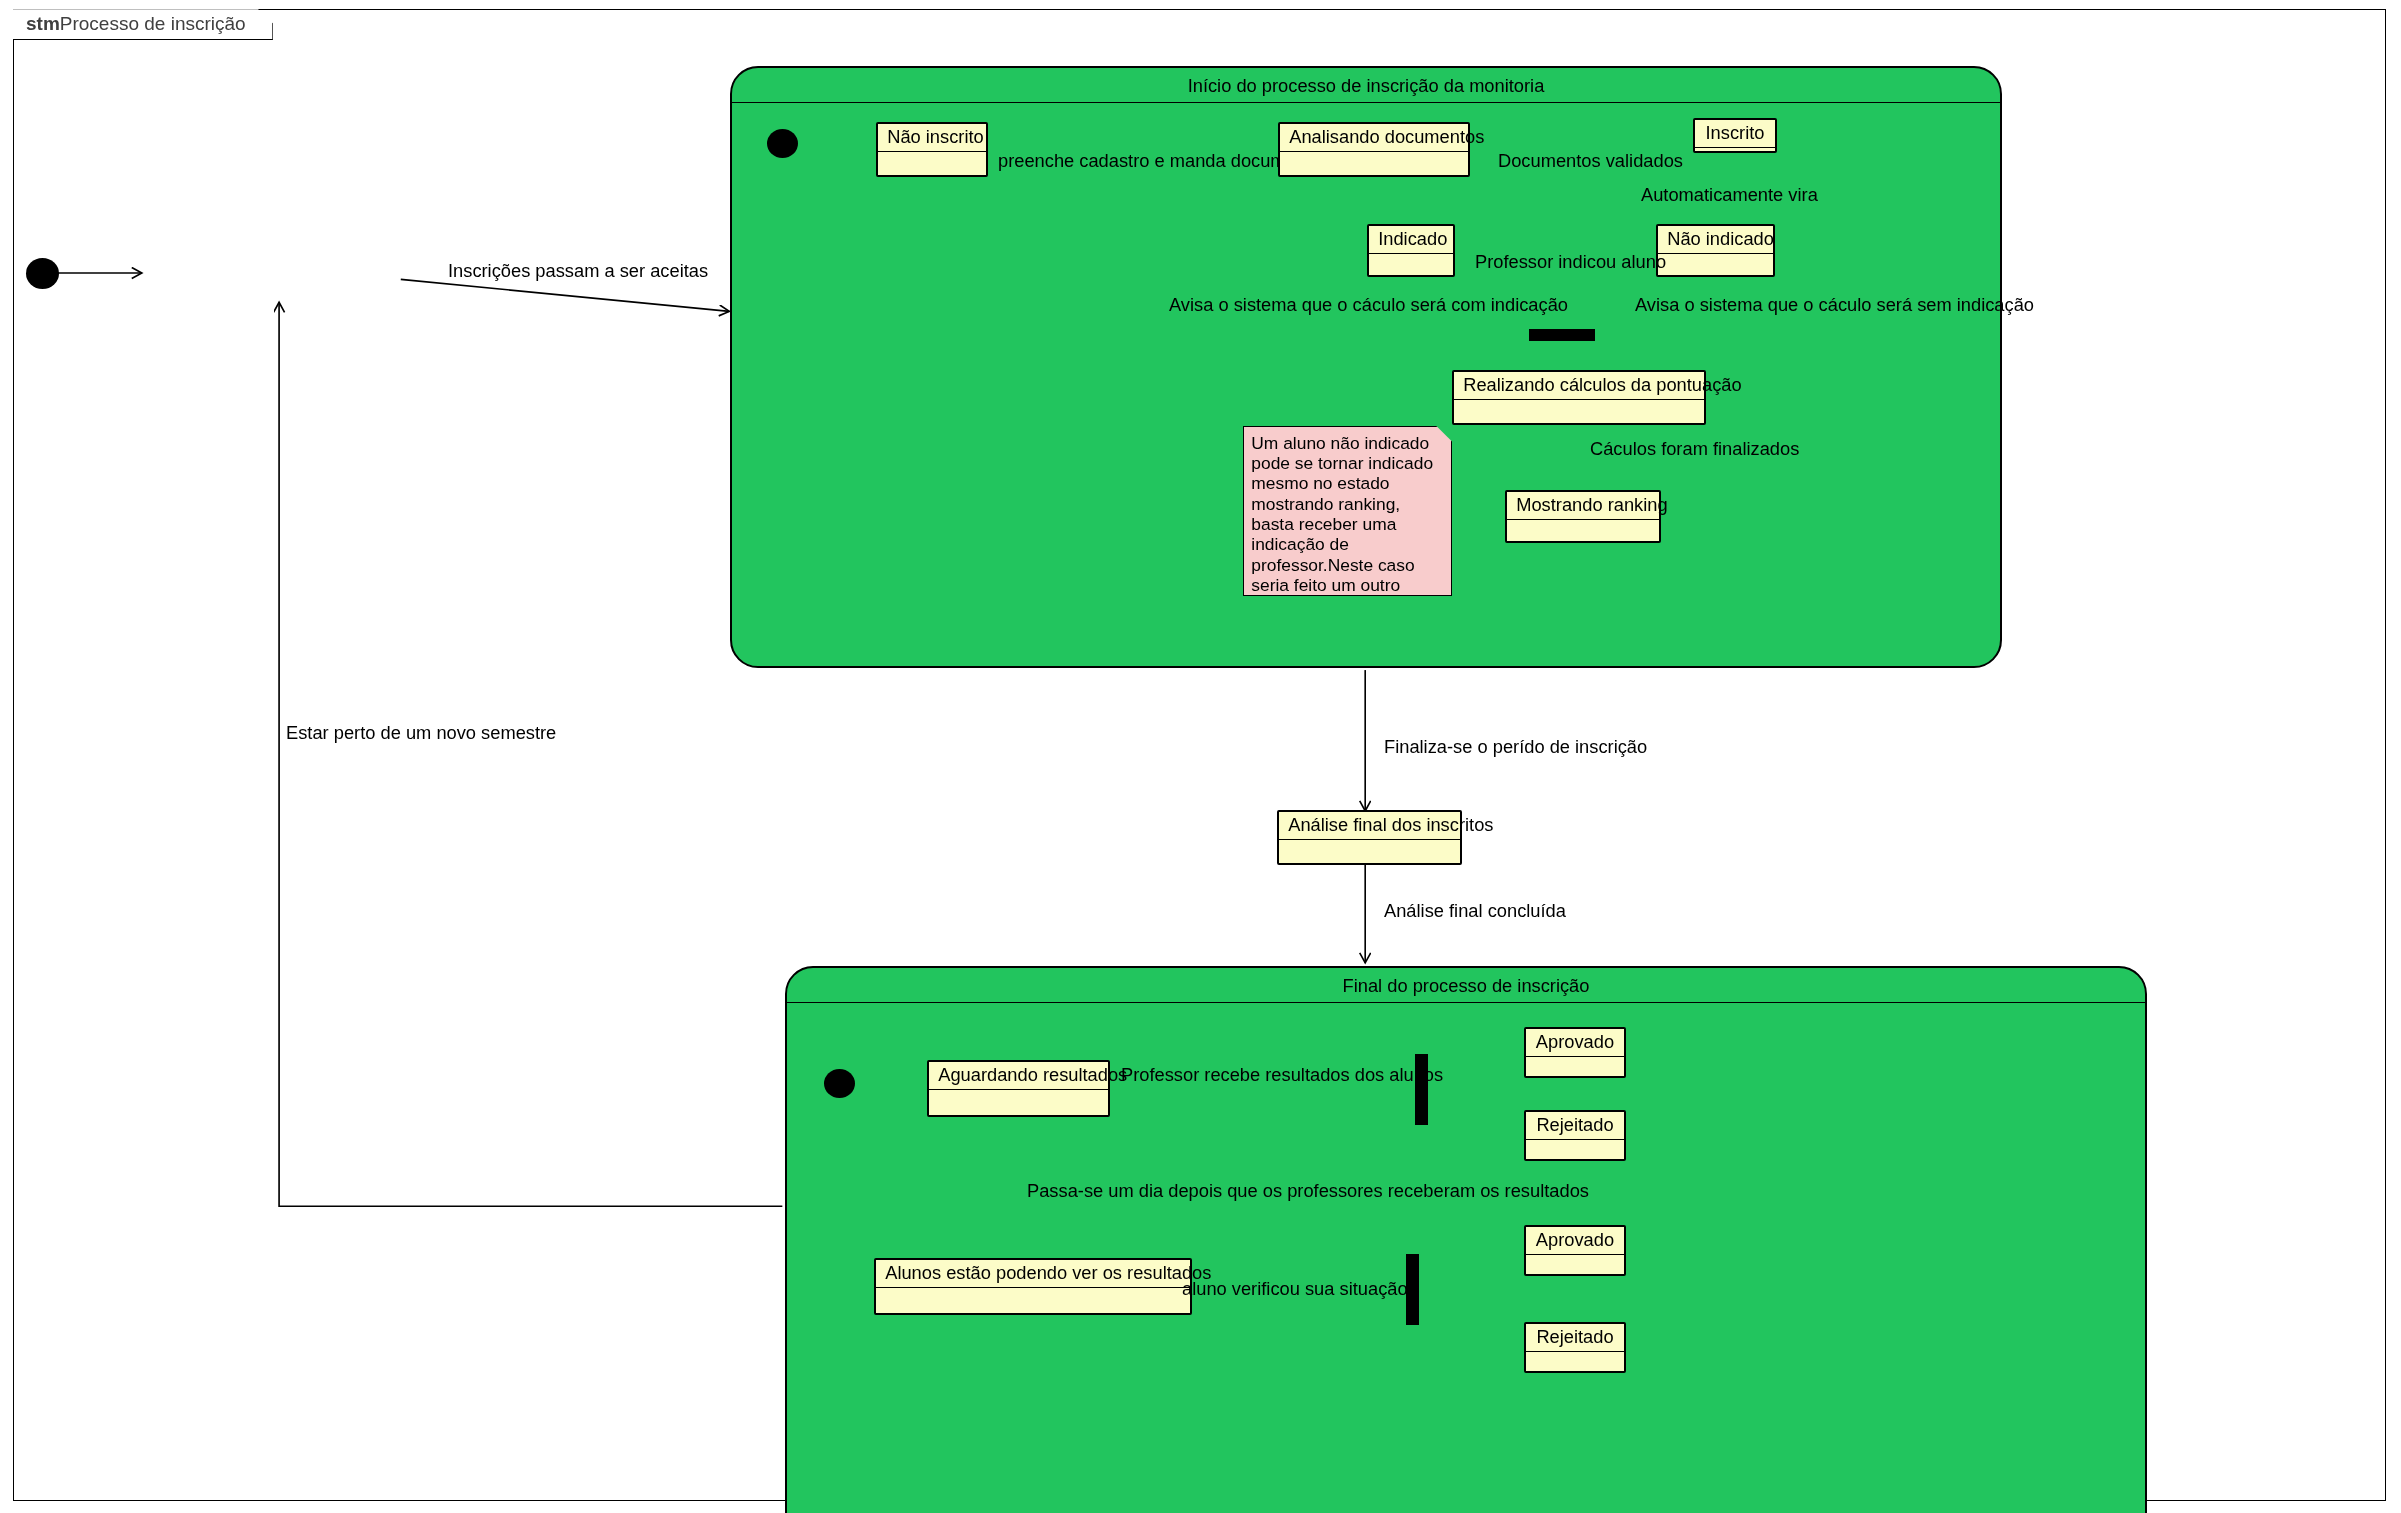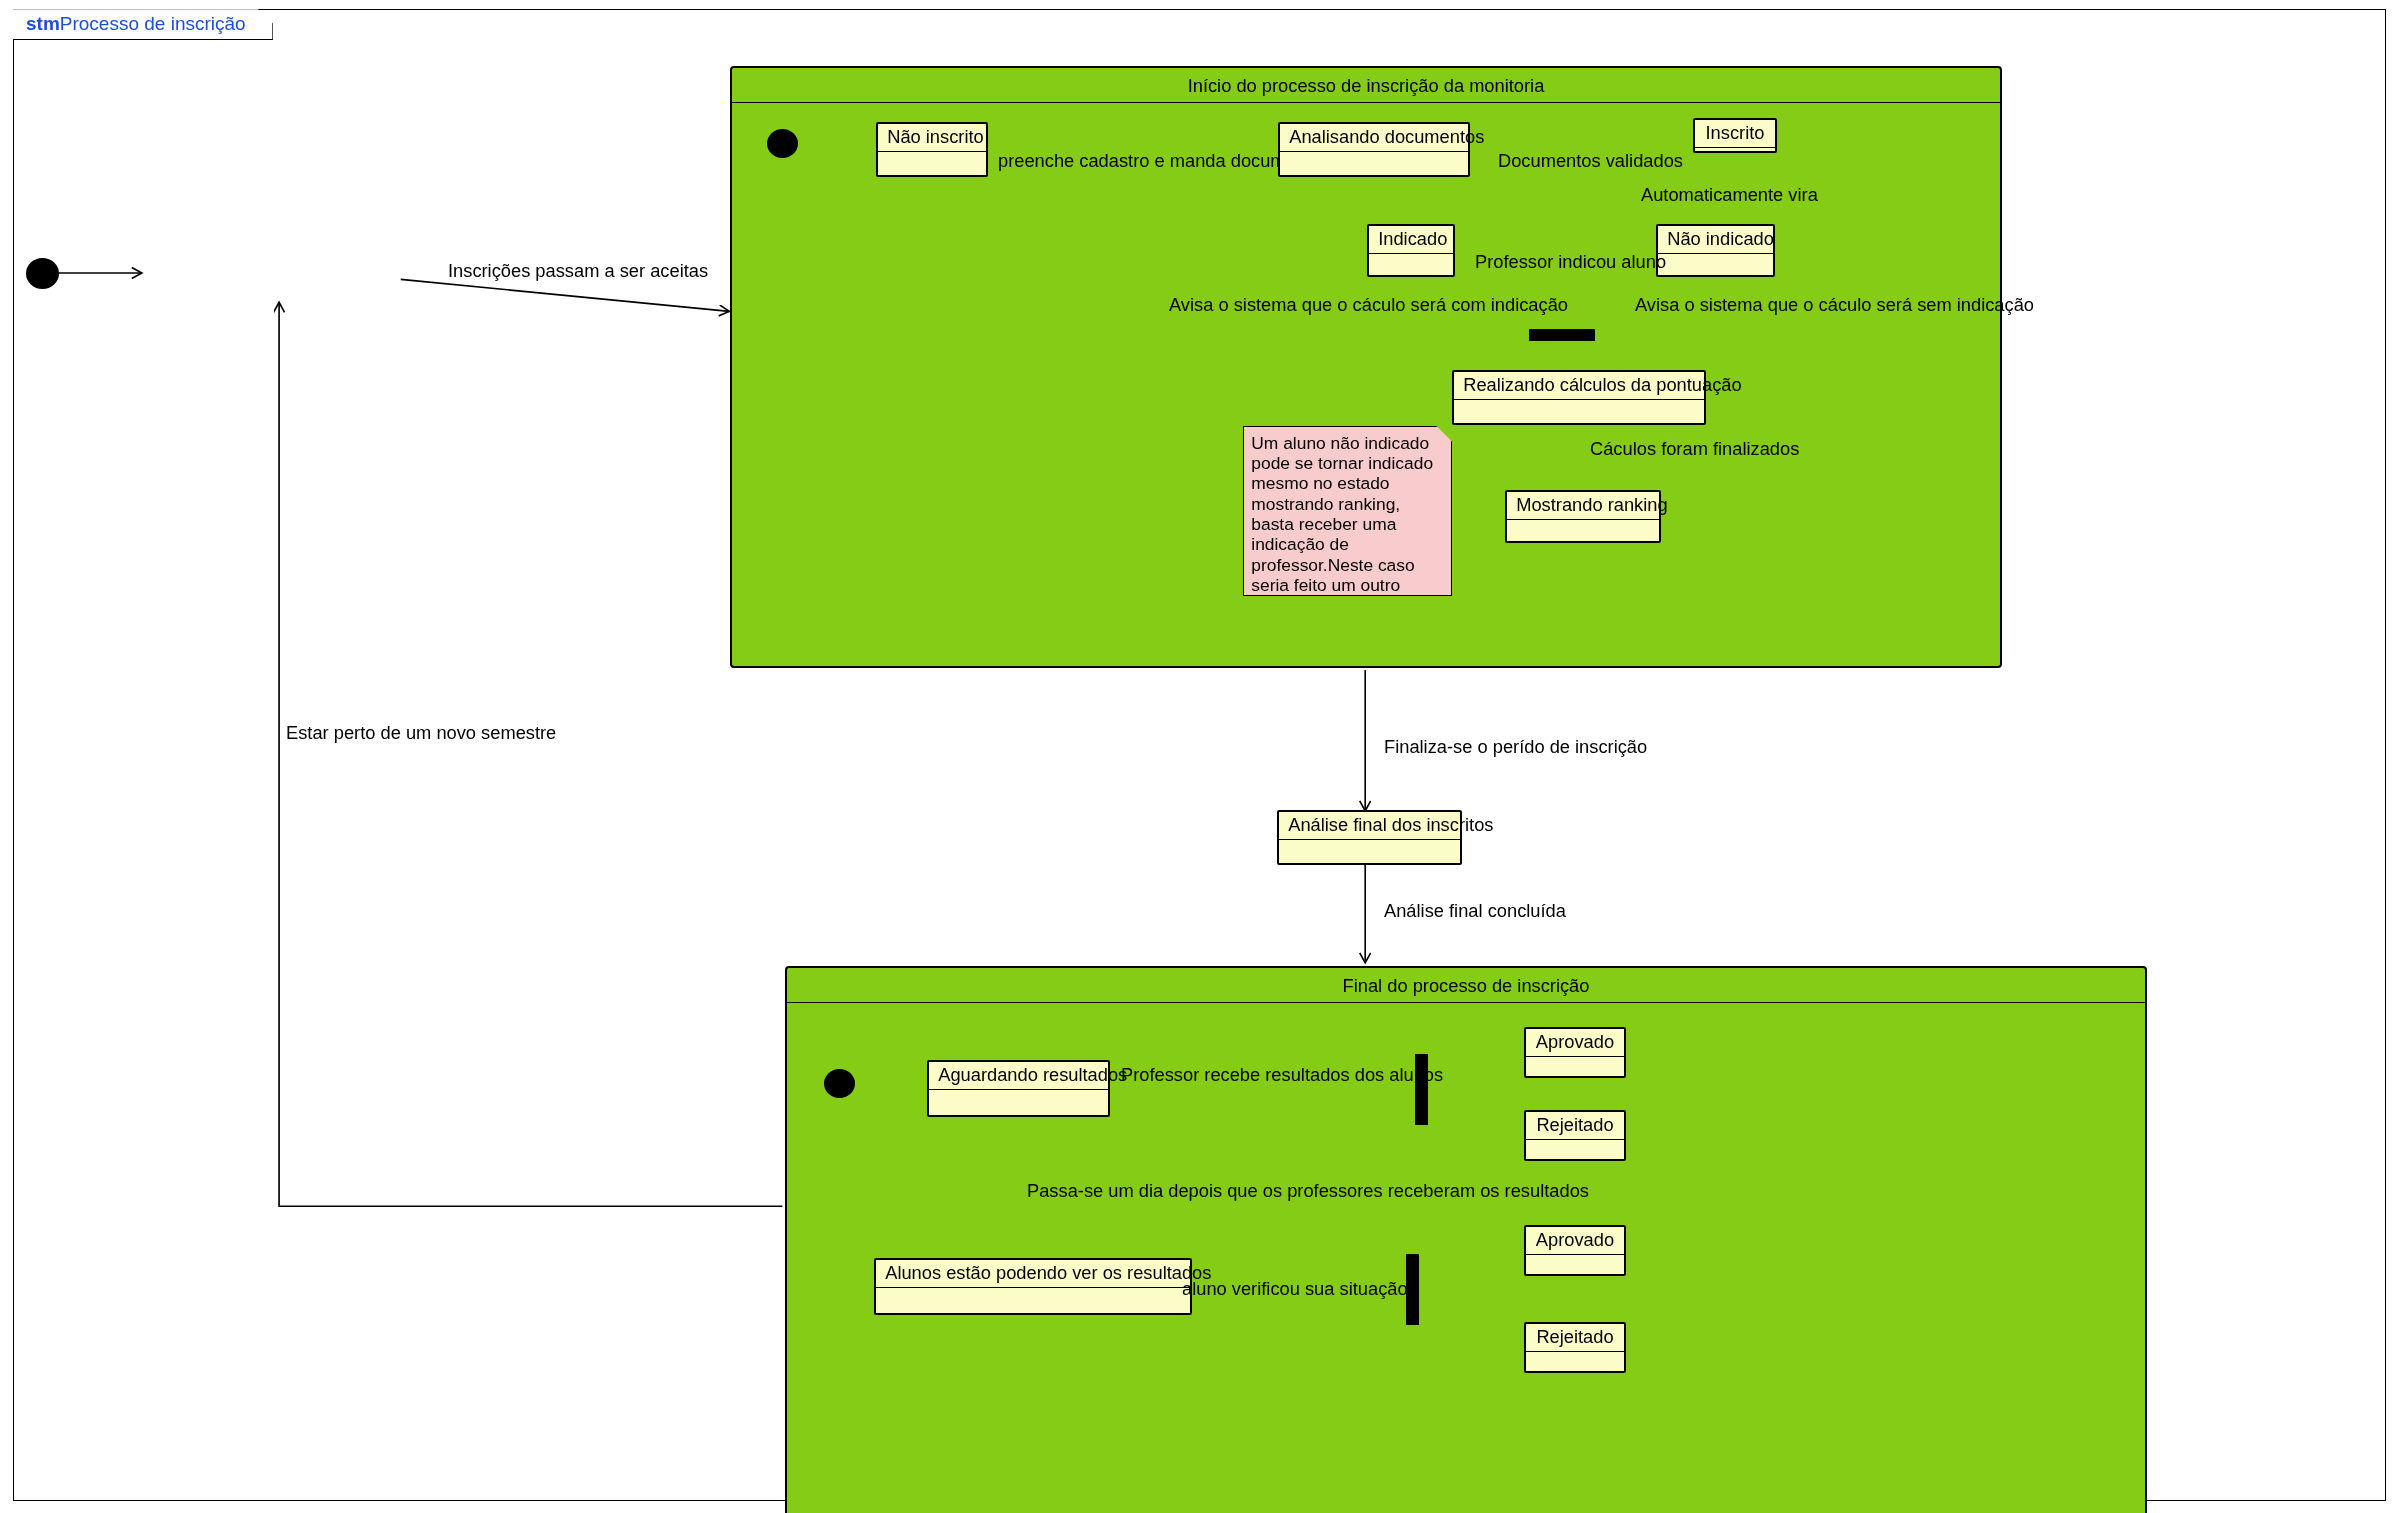--- a/index.html
+++ b/index.html
@@ -39,32 +39,32 @@
     min-width: 190px;
     border: 1.8px solid #000000;
     border-top: none;
     border-left: none;
     box-sizing: border-box;
     background: #ffffff;
     display: flex;
     align-items: center;
     padding: 0 26px 0 13px;
     font-size: 19px;
-    color: #1d4ed8;
+    color: #404040;
     clip-path: polygon(0 0, calc(100% - 14.6px) 0, 100% 45%, 100% 100%, 0 100%);
     white-space: nowrap;
   }
   .frame-tab .kw { font-weight: bold; }
 
   
   .composite {
     position: absolute;
-    background: #84cc16;
+    background: #22c55e;
     border: 2.7px solid #000000;
-    border-radius: 4px;
+    border-radius: 28px;
     box-sizing: border-box;
   }
   .composite-title {
     position: absolute;
     left: 0;
     top: 0;
     width: 100%;
     height: 35px;
     line-height: 35px;
     text-align: center;

